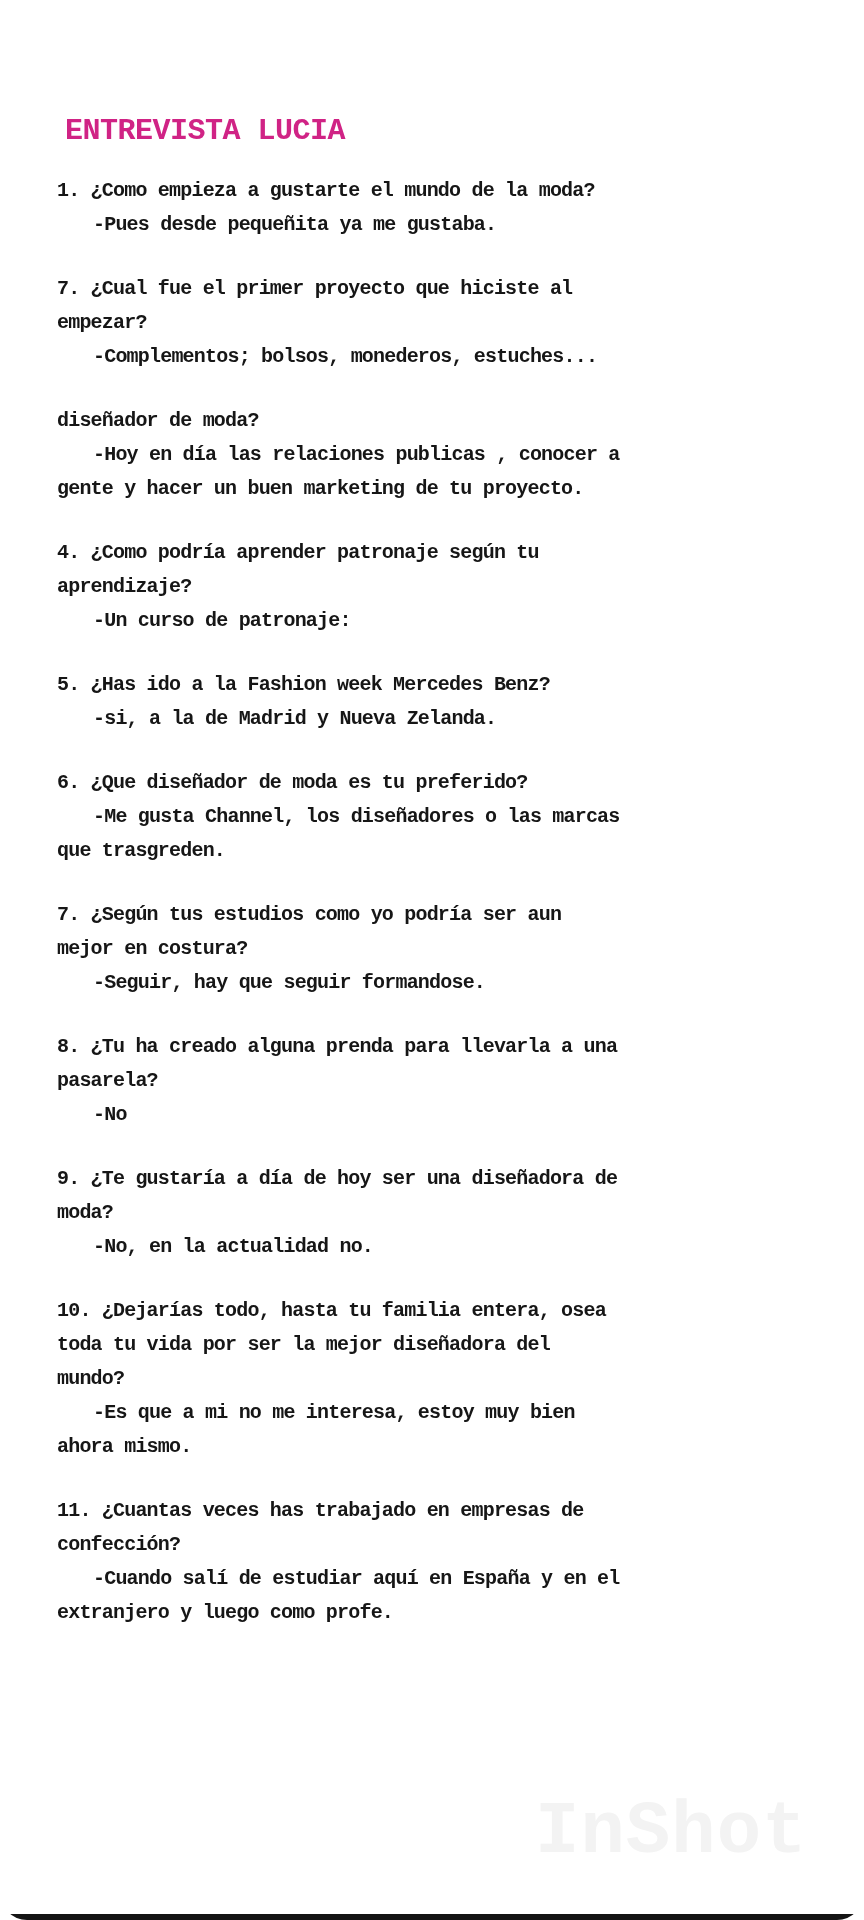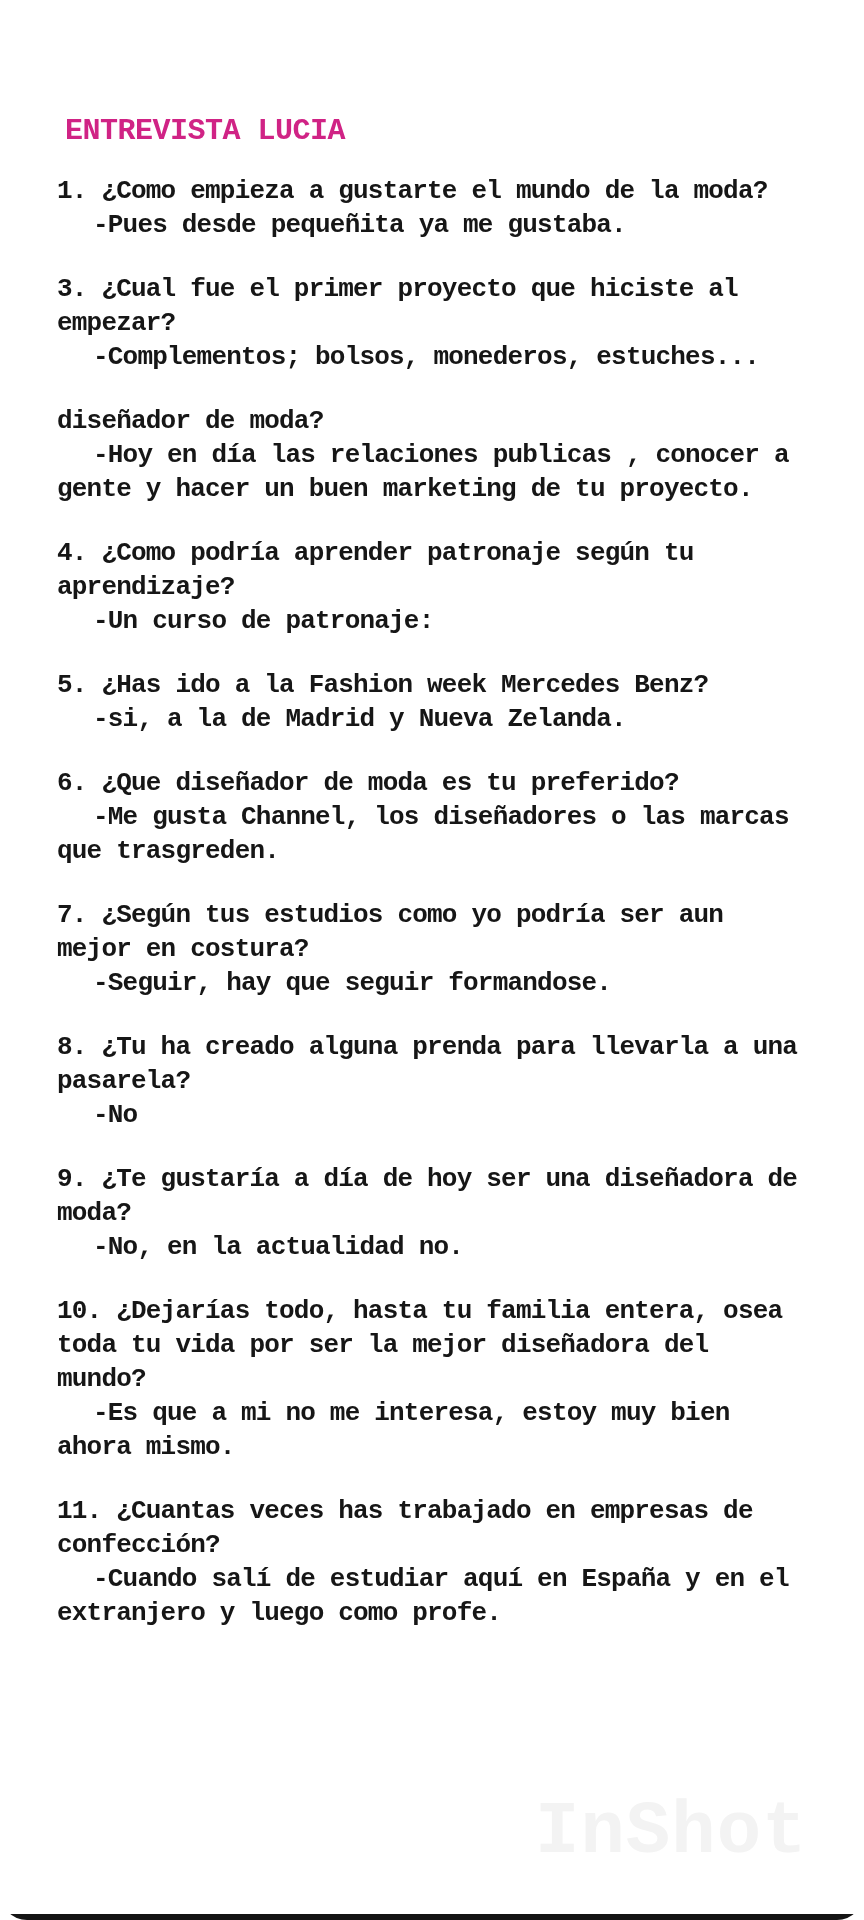--- a/index.html
+++ b/index.html
@@ -22,21 +22,21 @@
   }
   .title {
     font-size: 30px;
     line-height: 34px;
     letter-spacing: -0.5px;
     margin: 0 0 26px 8px;
     font-weight: bold;
   }
   .block { margin: 0 0 30px 0; }
   .line {
-    font-size: 26px;
+    font-size: 20px;
     line-height: 34px;
     letter-spacing: -0.8px;
     white-space: pre;
     font-weight: bold;
   }
   .indent { padding-left: 36px; }
   .watermark {
     position: absolute;
     left: 535px;
     top: 1786px;
@@ -63,21 +63,21 @@
 
 <div class="page" style="color: rgb(22, 22, 22);">
   <div class="content">
     <h1 class="title" style="color: rgb(208, 35, 133);">ENTREVISTA LUCIA</h1>
     <main id="content">
         <div class="block">
           <div class="line q-line">1. ¿Como empieza a gustarte el mundo de la moda?</div>
           <div class="line a-line indent">-Pues desde pequeñita ya me gustaba.</div>
         </div>
         <div class="block">
-          <div class="line q-line">3. ¿Cual fue el primer proyecto que hiciste al</div>
+          <div class="line q-line">7. ¿Cual fue el primer proyecto que hiciste al</div>
           <div class="line q-line">empezar?</div>
           <div class="line a-line indent">-Complementos; bolsos, monederos, estuches...</div>
         </div>
         <div class="block">
           <div class="line q-line">diseñador de moda?</div>
           <div class="line a-line indent">-Hoy en día las relaciones publicas , conocer a</div>
           <div class="line a-line">gente y hacer un buen marketing de tu proyecto.</div>
         </div>
         <div class="block">
           <div class="line q-line">4. ¿Como podría aprender patronaje según tu</div>

